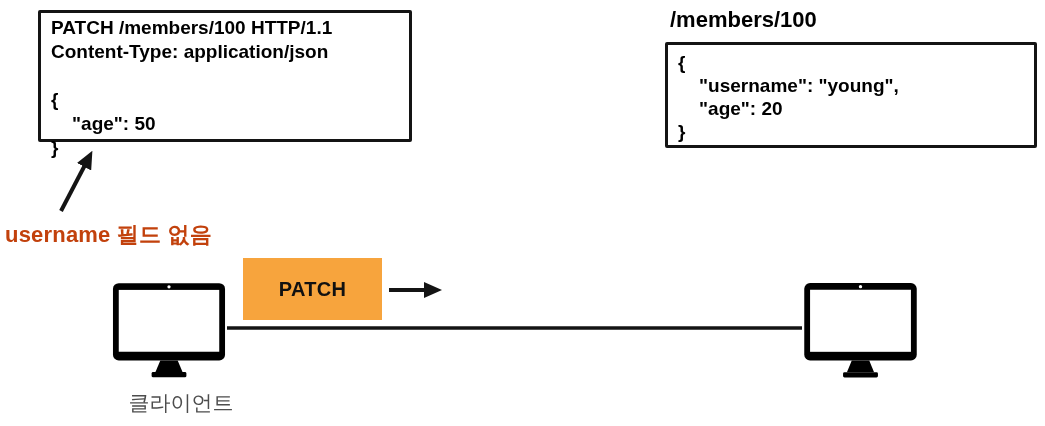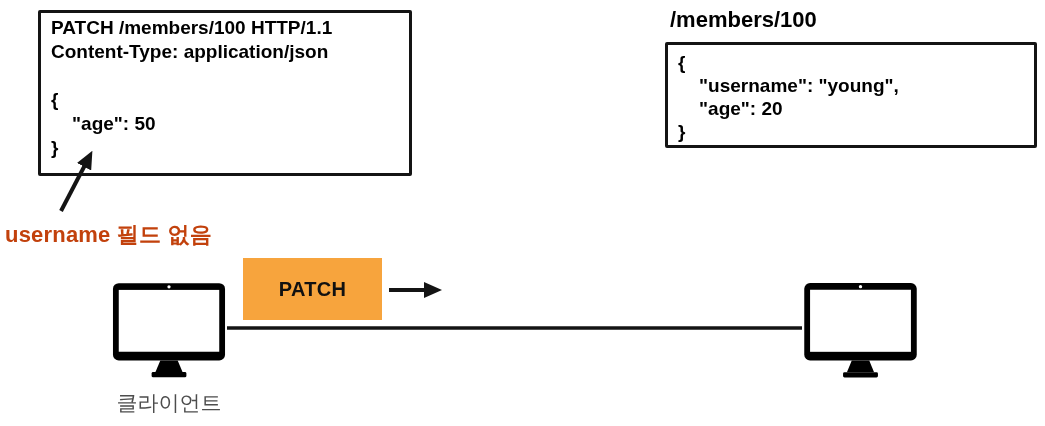--- a/index.html
+++ b/index.html
@@ -18,21 +18,21 @@
     border: 3px solid #141414;
     border-radius: 2px;
   }
   .code-line {
     white-space: pre;
     font-family: "Liberation Sans", sans-serif;
     font-weight: bold;
     color: #000000;
     font-size: 19px;
   }
-  .request-box { left: 38px; top: 10px; width: 374px; height: 166px; padding: 3px 0 0 10px; }
+  .request-box { left: 38px; top: 10px; width: 374px; height: 132px; padding: 3px 0 0 10px; }
   .request-box .code-line { line-height: 24px; }
   .response-box { left: 665px; top: 42px; width: 372px; height: 106px; padding: 6px 0 0 10px; }
   .response-box .code-line { line-height: 23px; }
   .path-label {
     position: absolute;
     left: 670px; top: 7px;
     font-size: 22px;
     font-weight: bold;
     color: #000000;
     white-space: pre;
@@ -66,21 +66,21 @@
   .monitor { position: absolute; }
   .monitor-client { left: 112px; top: 282px; width: 114px; height: 96px; }
   .monitor-server { left: 801px; top: 282px; width: 119px; height: 96px; }
   .node-label {
     position: absolute;
     top: 389px;
     font-size: 21px;
     color: #4d4d4d;
     text-align: center;
   }
-  .node-label-client { left: 112px; width: 114px; }
+  .node-label-client { left: 124px; width: 114px; }
   .node-label-server { left: 801px; width: 119px; }
 </style>
 </head>
 <body>
 
 <div class="canvas">
 
   <div class="sketch-box request-box">
     <div class="code-line">PATCH /members/100 HTTP/1.1</div>
     <div class="code-line">Content-Type: application/json</div>

